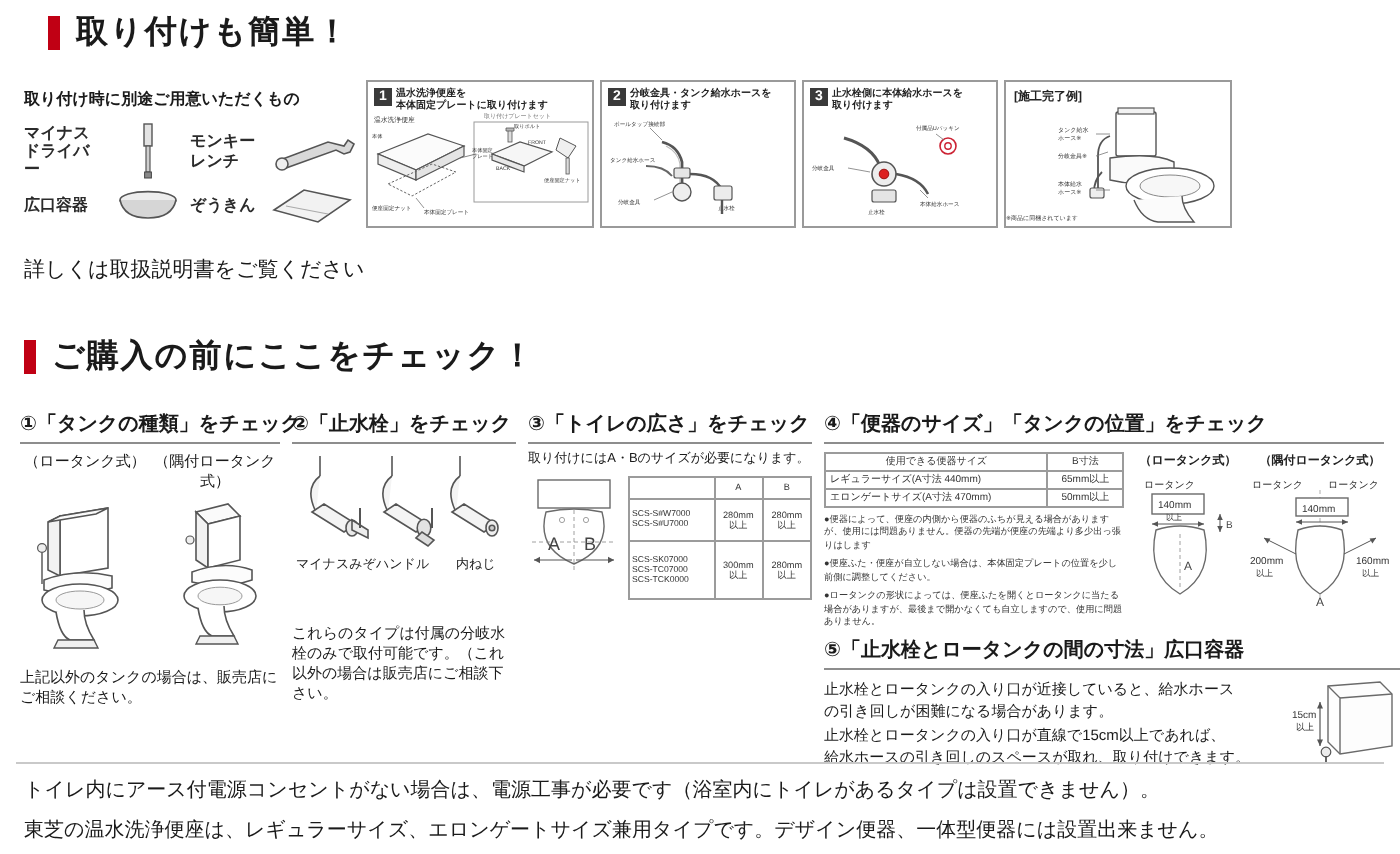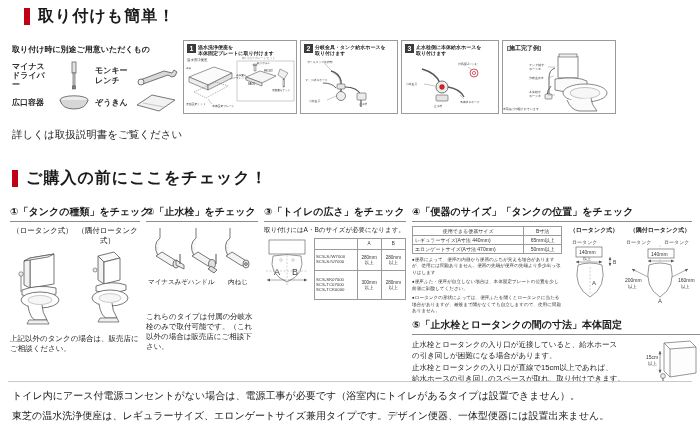--- a/index.html
+++ b/index.html
@@ -472,21 +472,21 @@
               </svg>
             </div>
           </div>
         </div>
       </div>
     </div>
 
   </div>
 
   <div class="s5">
-    <div class="col-ttl">⑤「止水栓とロータンクの間の寸法」本体固定</div>
+    <div class="col-ttl">⑤「止水栓とロータンクの間の寸法」広口容器</div>
     <div class="body">
       <p>止水栓とロータンクの入り口が近接していると、給水ホース<br>の引き回しが困難になる場合があります。<br>止水栓とロータンクの入り口が直線で15cm以上であれば、<br>給水ホースの引き回しのスペースが取れ、取り付けできます。</p>
       <div style="flex:0 0 auto;">
         <svg width="54" height="44" viewBox="0 0 54 44">
           <path d="M18 4 L44 2 L50 8 L50 34 L24 38 L18 32 Z" fill="#fdfdfd" stroke="#6a6a6a" stroke-width="0.7"></path>
           <path d="M18 4 L24 10 L24 38" fill="none" stroke="#6a6a6a" stroke-width="0.7"></path>
           <path d="M24 10 L50 8" fill="none" stroke="#6a6a6a" stroke-width="0.7"></path>
           <line x1="14" y1="12" x2="14" y2="34" stroke="#555" stroke-width="0.6"></line>
           <path d="M14 12 l-1.5 3.2 h3 Z" fill="#555"></path>
           <path d="M14 34 l-1.5 -3.2 h3 Z" fill="#555"></path>

